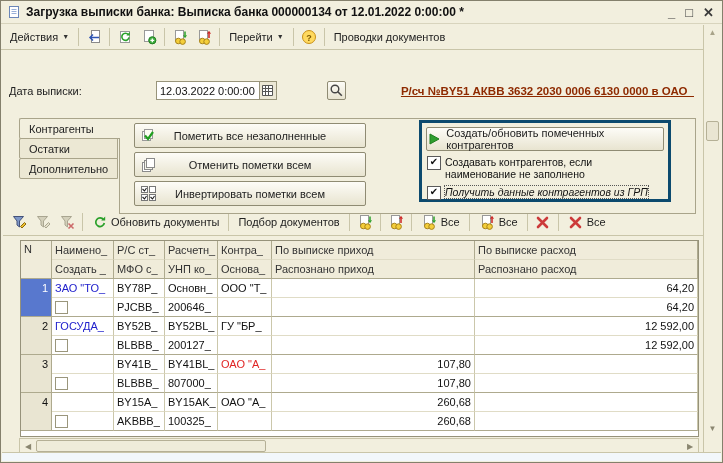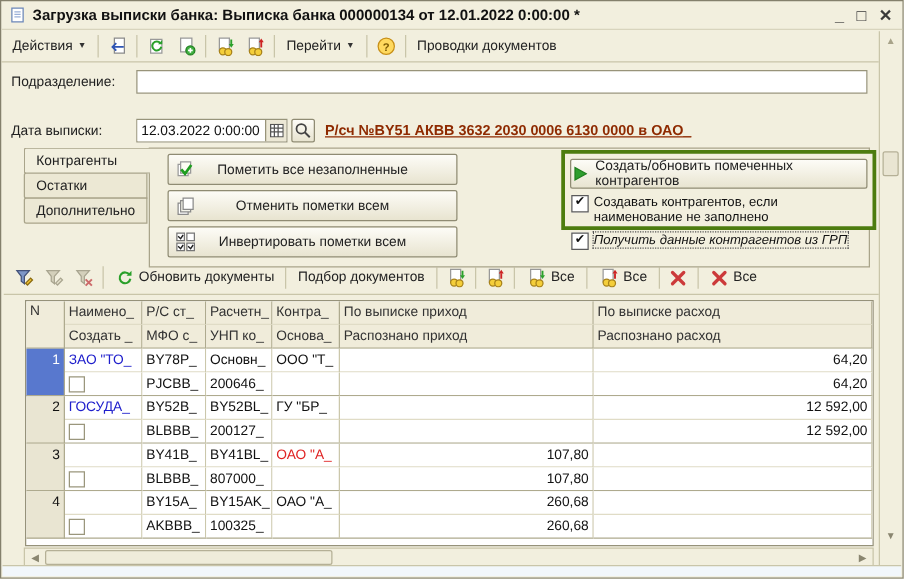--- a/index.html
+++ b/index.html
@@ -21,21 +21,21 @@
   .gridbtn{width:16px;display:flex;align-items:center;justify-content:center;background:#ece8d6;border-left:1px solid #98947a;}
   .sqbtn{width:19px;height:19px;display:flex;align-items:center;justify-content:center;background:linear-gradient(#fdfcf7,#e8e4d0);border:1px solid #8f8b73;border-radius:2px;margin-left:3px;box-sizing:border-box;}
   .acclink{margin-left:8px;font-size:11.5px;font-weight:bold;color:#8e2a00;text-decoration:underline;white-space:nowrap;cursor:pointer;}
   .tabzone{position:absolute;left:0;top:116px;right:0;height:99px;}
   .tabs{position:absolute;left:18px;top:1px;width:101px;}
   .tab{height:21px;line-height:21px;padding-left:9px;font-size:11px;color:#222;background:#ece8d4;border:1px solid #a9a48a;margin-bottom:-1px;border-radius:2px 0 0 2px;width:99px;box-sizing:border-box;}
   .tab.active{background:#f2efde;width:101px;border-right:none;z-index:3;position:relative;}
   .panel{position:absolute;left:118px;top:1px;right:26px;bottom:2px;border:1px solid #a9a48a;background:#f2efde;z-index:1;}
   .pbtn{position:absolute;left:14px;width:232px;height:25px;background:linear-gradient(#fdfcf7,#e8e4d0);border:1px solid #8f8b73;border-radius:2px;font-size:11px;color:#222;display:flex;align-items:center;justify-content:center;box-sizing:border-box;}
   .pbtn .bicon{position:absolute;left:5px;top:3px;}
-  .redbox{position:absolute;left:299px;top:1px;width:252px;height:64px;border:3px solid #4d7c0f;box-sizing:border-box;background:#f2efde;margin-left:30px;}
+  .redbox{position:absolute;left:299px;top:1px;width:252px;height:82px;border:3px solid #0c4a6e;box-sizing:border-box;background:#f2efde;}
   .createbtn{position:absolute;left:4px;right:4px;top:4px;height:24px;background:linear-gradient(#fdfcf7,#e8e4d0);border:1px solid #8f8b73;border-radius:2px;font-size:11px;color:#222;display:flex;align-items:center;justify-content:center;box-sizing:border-box;gap:6px;}
   .cbrow{position:absolute;left:5px;right:3px;display:flex;gap:4px;font-size:10.5px;line-height:12px;color:#111;align-items:flex-start;}
   .cb{width:12px;height:12px;flex:0 0 auto;border:1px solid #5a5a5a;background:#fff;font-size:10px;line-height:10px;text-align:center;color:#111;margin-top:0;}
   .focusdots{outline:1px dotted #555;font-style:italic;}
   .ttoolbar{position:absolute;left:2px;top:208px;right:18px;height:27px;display:flex;align-items:center;padding:0 4px;border-bottom:1px solid #c9c5a9;box-sizing:border-box;}
   .grid{position:absolute;left:19px;top:239px;width:679px;height:197px;border:1px solid #96927a;background:#fff;box-sizing:border-box;overflow:hidden;}
   .grow{display:grid;grid-template-columns:31px 62px 51px 53px 54px 203px 223px;grid-auto-rows:19px;}
   .gc{border-right:1px solid #cbc7ab;border-bottom:1px solid #e0dcc6;font-size:11px;line-height:18px;padding:0 3px;white-space:nowrap;overflow:hidden;color:#111;box-sizing:border-box;background:#fff;}
   .gc.hb{border-bottom:1px solid #aeaa8e;}
   .hcell{background:#f0ecda;border-right:1px solid #aeaa8e;color:#333;}
@@ -132,26 +132,22 @@
           <circle cx="8" cy="8" r="6.5" fill="#ffd95e" stroke="#c89018"></circle>
           <text x="8" y="11.5" text-anchor="middle" font-size="9" font-weight="bold" fill="#7a5800">?</text>
         </svg>
     </div>
     <div class="sep"></div>
     <div class="tbtn">
       <span>Проводки документов</span>
     </div>
   </div>
 
-  <div class="frow" style="top:55px;right:28px;">
-    <span class="flabel">Подразделение:</span>
-    <input class="tinput" style="flex: 1 1 0%;" value="">
-  </div>
-
-  <div class="frow" style="top:94px;right:28px;">
+
+  <div class="frow" style="top:80px;right:28px;justify-content:space-between;">
     <span class="flabel">Дата выписки:</span>
     <span class="datewrap">
       <input value="12.03.2022 0:00:00" style="">
       <span class="gridbtn">
         <svg width="11" height="11">
             <path d="M0.5 0.5h10v10h-10zM0.5 3.5h10M0.5 6.5h10M3.5 0.5v10M6.5 0.5v10" stroke="#555" fill="#fff"></path>
           </svg>
       </span>
     </span>
     <span class="sqbtn">

